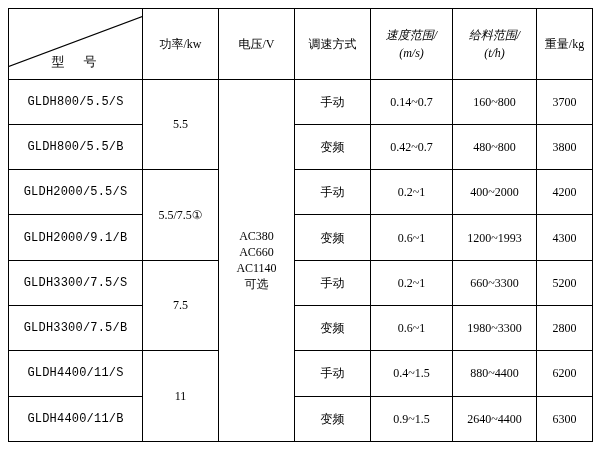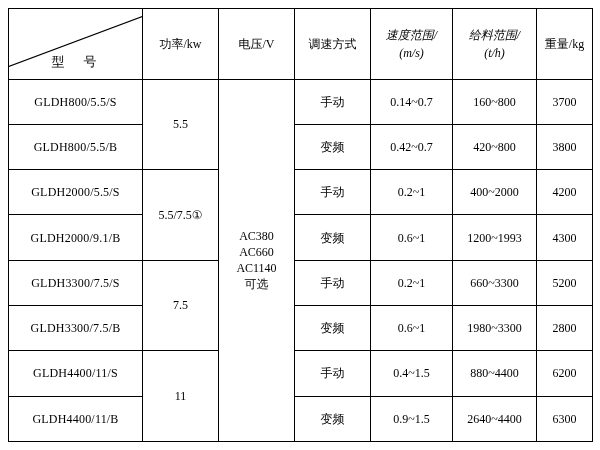--- a/index.html
+++ b/index.html
@@ -78,20 +78,21 @@
     right: 0;
     bottom: 8px;
     text-align: center;
     font-size: 13px;
     letter-spacing: 3px;
     margin-top: 20px;
   }
   .model-cell {
     font-size: 12.5px;
     letter-spacing: 0.2px;
+    font-family: Liberation Mono, monospace;
   }
   .voltage-cell {
     font-size: 13px;
     line-height: 2.1;
   }
   .power-cell {
     font-size: 13px;
   }
   .rowcell {
     height: 43px;
@@ -146,21 +147,21 @@
         <td>手动</td>
         <td class="num">0.14~0.7</td>
         <td class="num">160~800</td>
         <td class="num">3700</td>
       </tr>
 
       <tr class="rowcell">
         <td class="model-cell">GLDH800/5.5/B</td>
         <td>变频</td>
         <td class="num">0.42~0.7</td>
-        <td class="num">420~800</td>
+        <td class="num">480~800</td>
         <td class="num">3800</td>
       </tr>
 
       <tr class="rowcell">
         <td class="model-cell">GLDH2000/5.5/S</td>
         <td class="power-cell" rowspan="2">5.5/7.5①</td>
         <td>手动</td>
         <td class="num">0.2~1</td>
         <td class="num">400~2000</td>
         <td class="num">4200</td>

